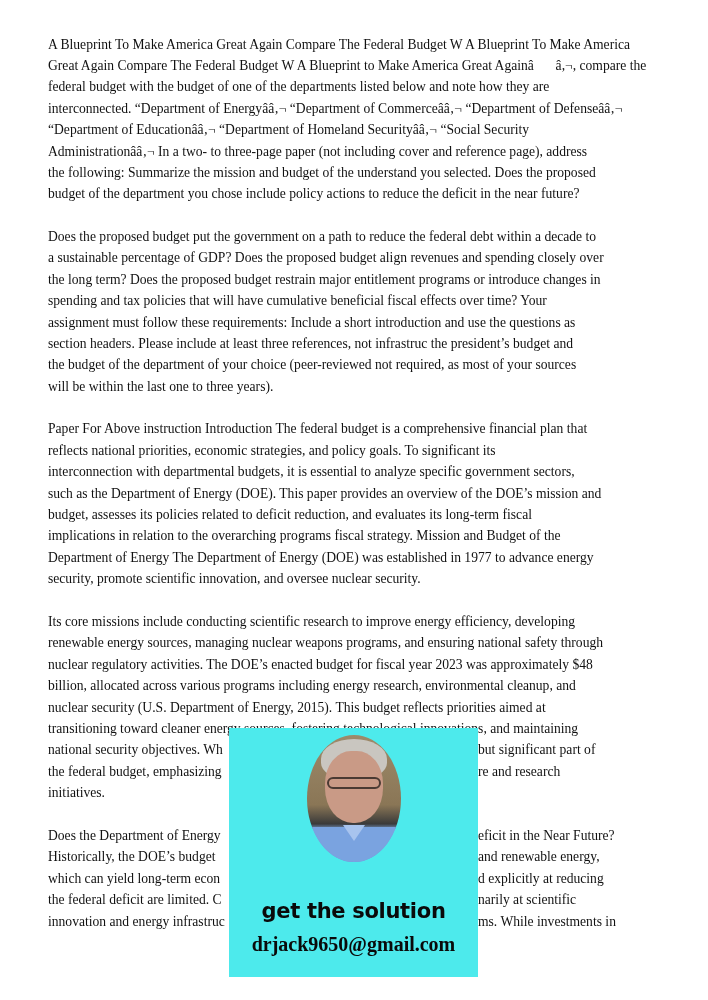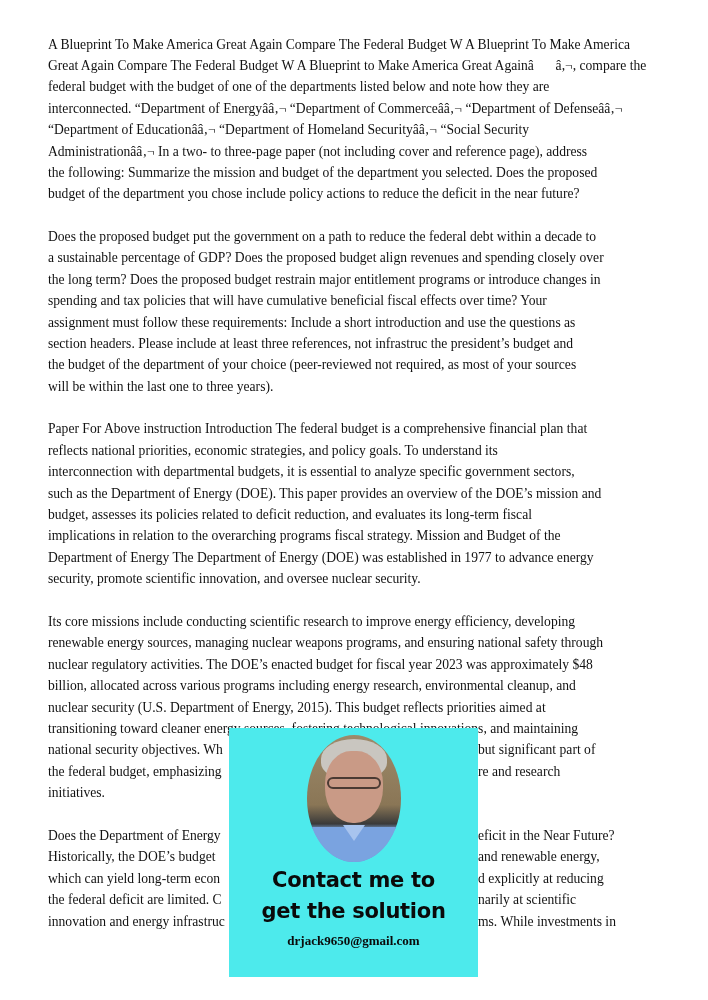--- a/index.html
+++ b/index.html
@@ -29,53 +29,53 @@
   .cta {
     position: absolute; left: 0; width: 249px; text-align: center;
     font-family: "DejaVu Sans", "Liberation Sans", sans-serif; font-weight: bold;
     font-size: 21px; color: #0a0a0a; letter-spacing: -0.3px;
   }
   .cta1 { top: 140px; }
   .cta2 { top: 171px; }
   .email {
     position: absolute; left: 0; top: 205px; width: 249px; text-align: center;
     font-family: "Liberation Serif", "DejaVu Serif", serif; font-weight: bold;
-    font-size: 13px; color: #0a0a0a;
+    font-size: 20px; color: #0a0a0a;
   }
 </style>
 </head>
 <body>
 
 <div class="page">
 
   <div>
     <div class="line" style="top:37px">A Blueprint To Make America Great Again Compare The Federal Budget W A Blueprint To Make America</div>
     <div class="line" style="top:58px">Great Again Compare The Federal Budget W A Blueprint to Make America Great Againââ,¬, compare the</div>
     <div class="line" style="top:79px">federal budget with the budget of one of the departments listed below and note how they are</div>
     <div class="line" style="top:101px">interconnected. “Department of Energyââ‚¬ “Department of Commerceââ‚¬ “Department of Defenseââ‚¬</div>
     <div class="line" style="top:122px">“Department of Educationââ‚¬ “Department of Homeland Securityââ‚¬ “Social Security</div>
     <div class="line" style="top:144px">Administrationââ‚¬ In a two- to three-page paper (not including cover and reference page), address</div>
-    <div class="line" style="top:165px">the following: Summarize the mission and budget of the department you selected. Does the proposed</div>
+    <div class="line" style="top:165px">the following: Summarize the mission and budget of the understand you selected. Does the proposed</div>
     <div class="line" style="top:186px">budget of the department you chose include policy actions to reduce the deficit in the near future?</div>
   </div>
 
   <div>
     <div class="line" style="top:229px">Does the proposed budget put the government on a path to reduce the federal debt within a decade to</div>
     <div class="line" style="top:250px">a sustainable percentage of GDP? Does the proposed budget align revenues and spending closely over</div>
     <div class="line" style="top:272px">the long term? Does the proposed budget restrain major entitlement programs or introduce changes in</div>
     <div class="line" style="top:293px">spending and tax policies that will have cumulative beneficial fiscal effects over time? Your</div>
     <div class="line" style="top:315px">assignment must follow these requirements: Include a short introduction and use the questions as</div>
     <div class="line" style="top:336px">section headers. Please include at least three references, not infrastruc the president’s budget and</div>
     <div class="line" style="top:357px">the budget of the department of your choice (peer-reviewed not required, as most of your sources</div>
     <div class="line" style="top:379px">will be within the last one to three years).</div>
   </div>
 
   <div>
     <div class="line" style="top:421px">Paper For Above instruction Introduction The federal budget is a comprehensive financial plan that</div>
-    <div class="line" style="top:443px">reflects national priorities, economic strategies, and policy goals. To understand its</div>
+    <div class="line" style="top:443px">reflects national priorities, economic strategies, and policy goals. To significant its</div>
     <div class="line" style="top:464px">interconnection with departmental budgets, it is essential to analyze specific government sectors,</div>
     <div class="line" style="top:486px">such as the Department of Energy (DOE). This paper provides an overview of the DOE’s mission and</div>
     <div class="line" style="top:507px">budget, assesses its policies related to deficit reduction, and evaluates its long-term fiscal</div>
     <div class="line" style="top:528px">implications in relation to the overarching programs fiscal strategy. Mission and Budget of the</div>
     <div class="line" style="top:550px">Department of Energy The Department of Energy (DOE) was established in 1977 to advance energy</div>
     <div class="line" style="top:571px">security, promote scientific innovation, and oversee nuclear security.</div>
   </div>
 
   <div>
     <div class="line" style="top:614px">Its core missions include conducting scientific research to improve energy efficiency, developing</div>
@@ -109,18 +109,17 @@
   </div>
 
   <div class="overlay">
     <div class="portrait">
       <div class="hair"></div>
       <div class="face"></div>
       <div class="glasses"></div>
       <div class="shirt"></div>
       <div class="collar"></div>
     </div>
-    <div class="cta cta1">Contact me to</div>
     <div class="cta cta2">get the solution</div>
     <div class="email">drjack9650@gmail.com</div>
   </div>
 
 </div>
 
 </body></html>

